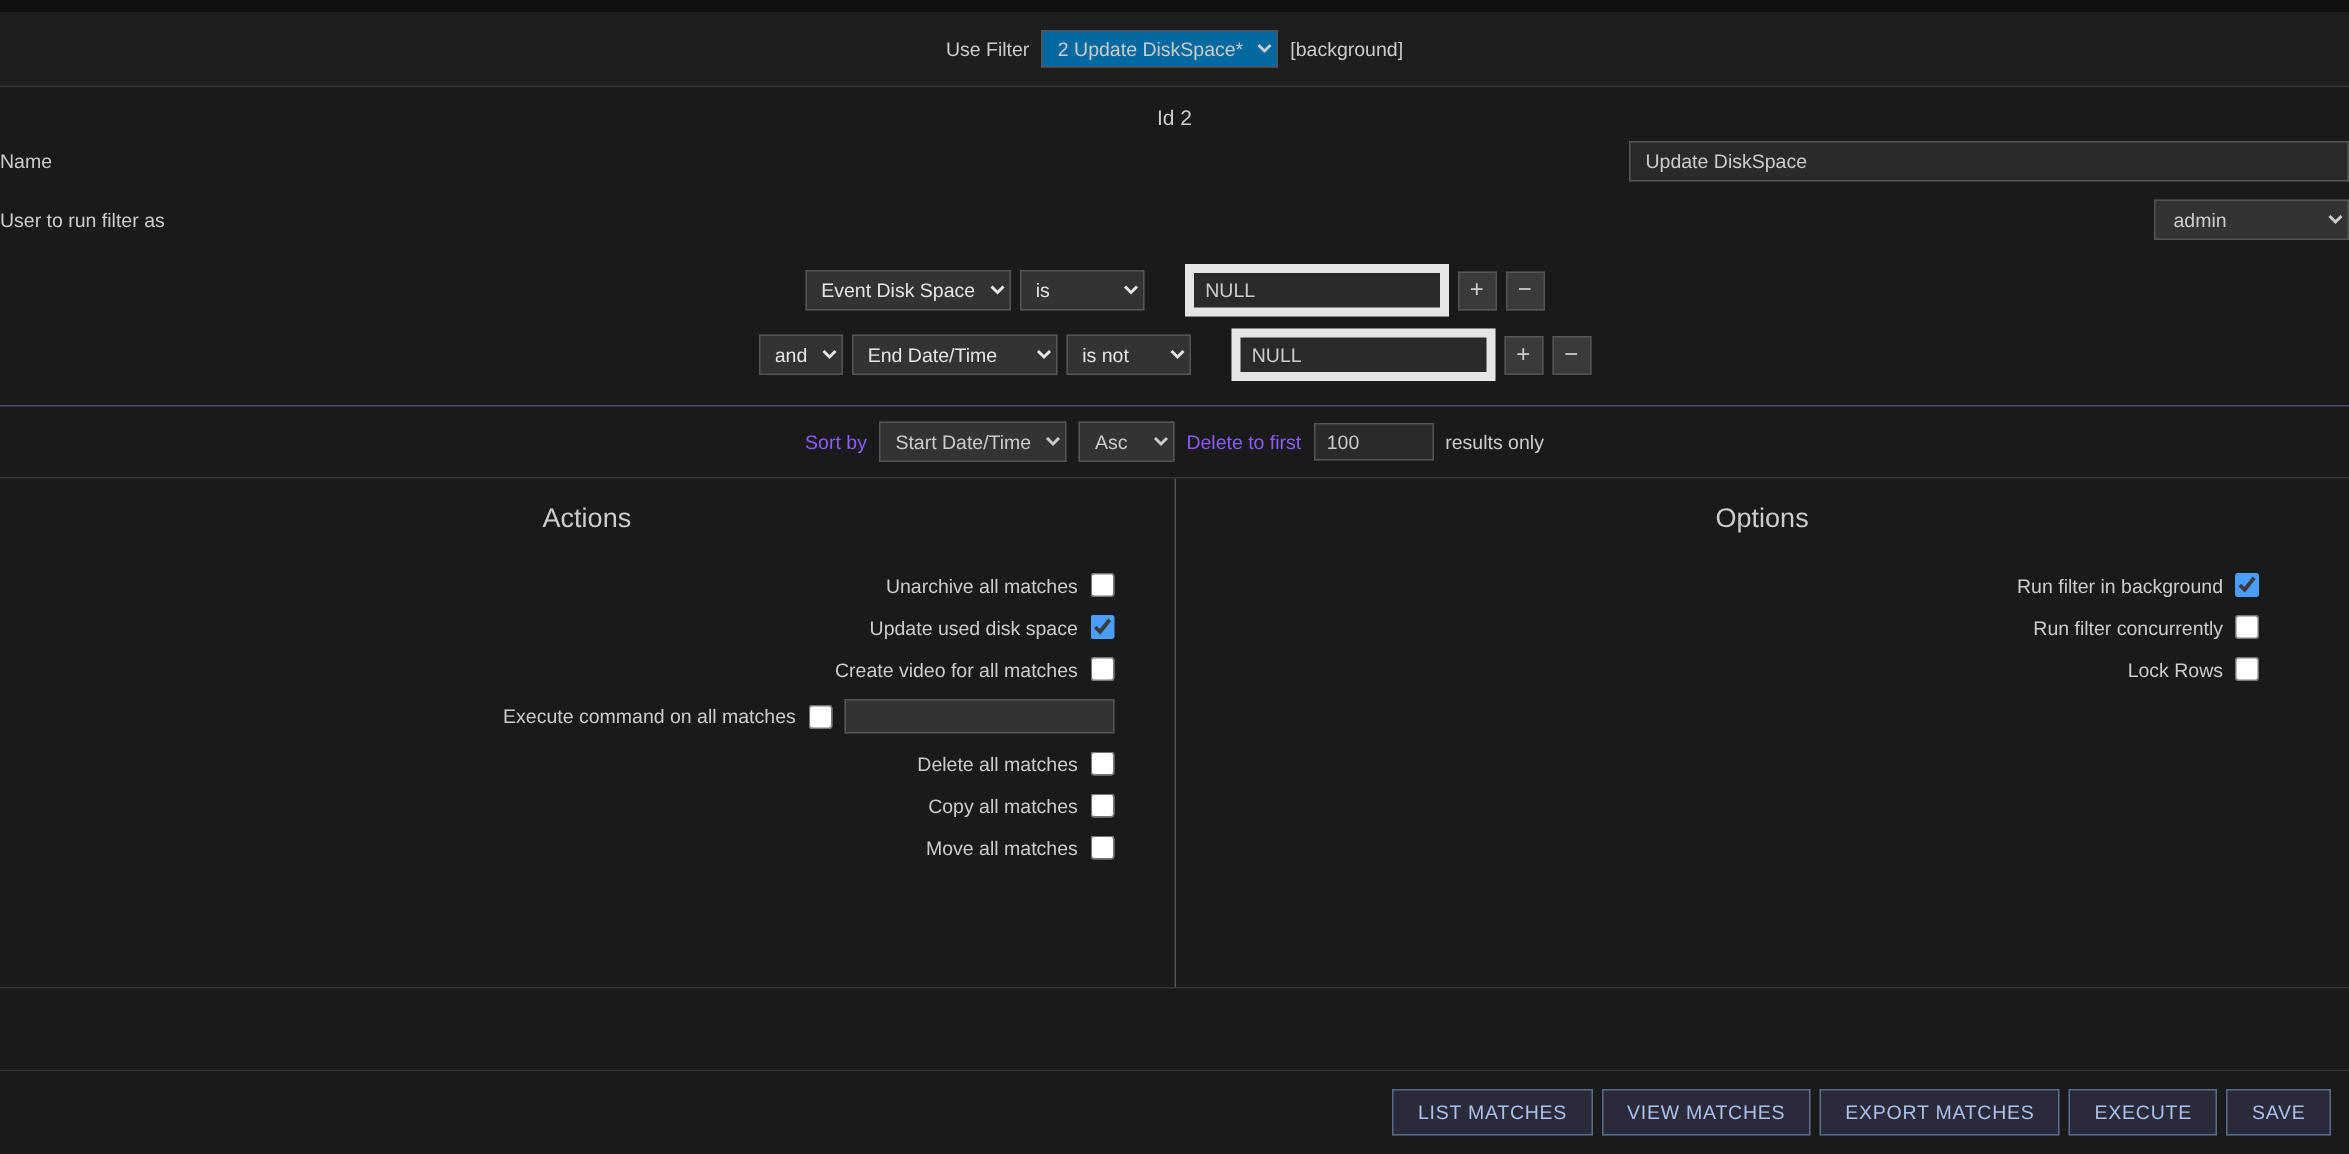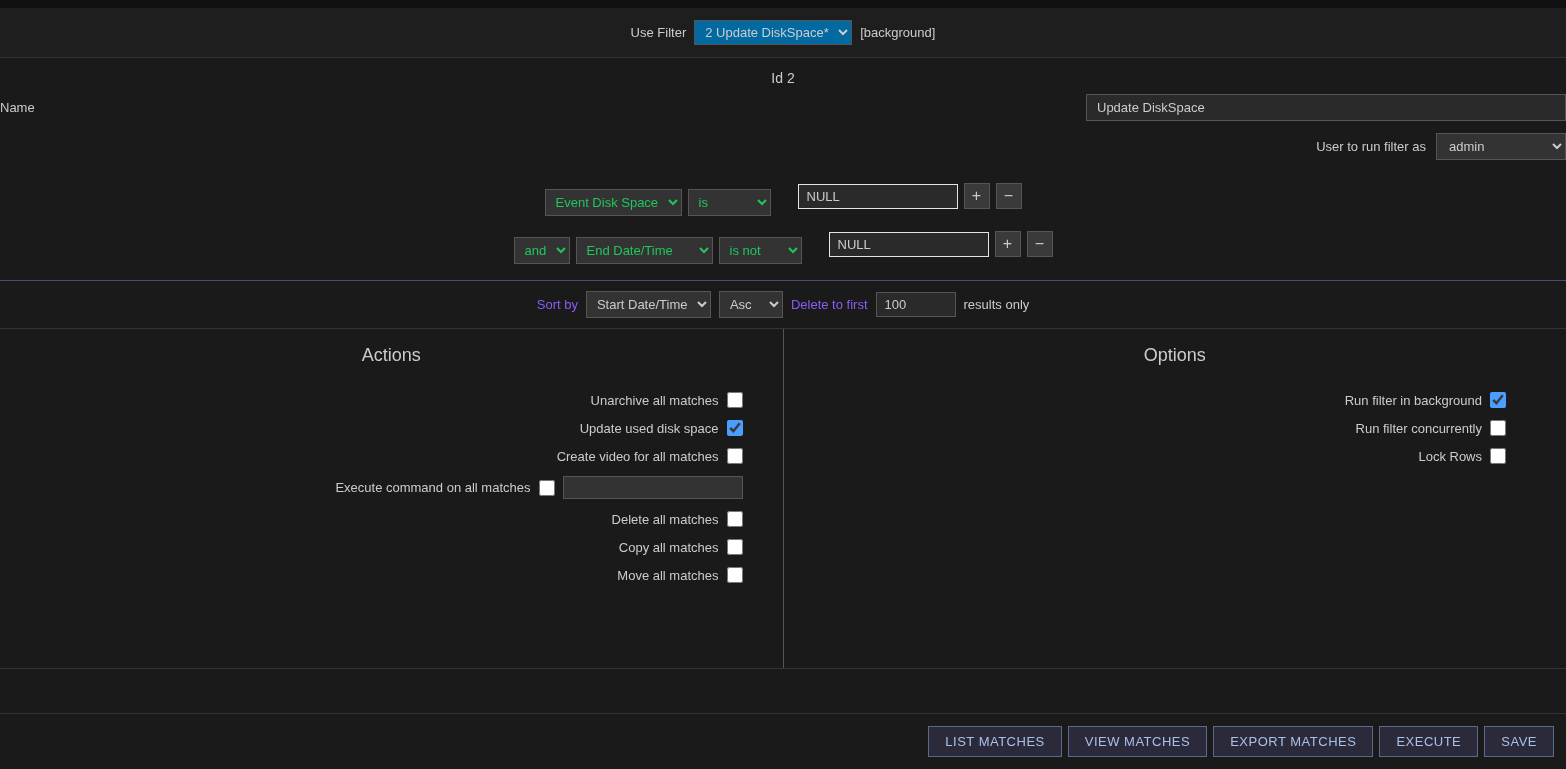--- a/index.html
+++ b/index.html
@@ -64,21 +64,21 @@
       border: 1px solid #555;
       color: #ccc;
       padding: 5px 10px;
       font-size: 13px;
       width: 480px;
     }
 
     .user-row {
       display: flex;
       align-items: center;
-      justify-content: flex-end;
+      justify-content: space-between;
       gap: 10px;
       margin-bottom: 16px;
     }
 
     .user-row label {
       color: #ccc;
     }
 
     .user-row select {
       background: #333;
@@ -98,34 +98,33 @@
     }
 
     .filter-row {
       display: flex;
       align-items: center;
       gap: 6px;
     }
 
     .filter-row select {
       background: #333;
-      color: #22c55e;
+      color: #e5e5e5;
       border: 1px solid #555;
       padding: 4px 6px;
       font-size: 13px;
-      margin-top: 13px;
     }
 
     .filter-row input[type="text"] {
       background: #2a2a2a;
-      border: 1px solid #e5e5e5;
+      border: 6px solid #e5e5e5;
       color: #ccc;
       padding: 4px 8px;
       font-size: 13px;
-      width: 160px;
+      width: 176px;
       margin-left: 21px;
     }
 
     .btn-plus, .btn-minus {
       background: #3a3a3a;
       border: 1px solid #555;
       color: #ccc;
       width: 26px;
       height: 26px;
       cursor: pointer;

